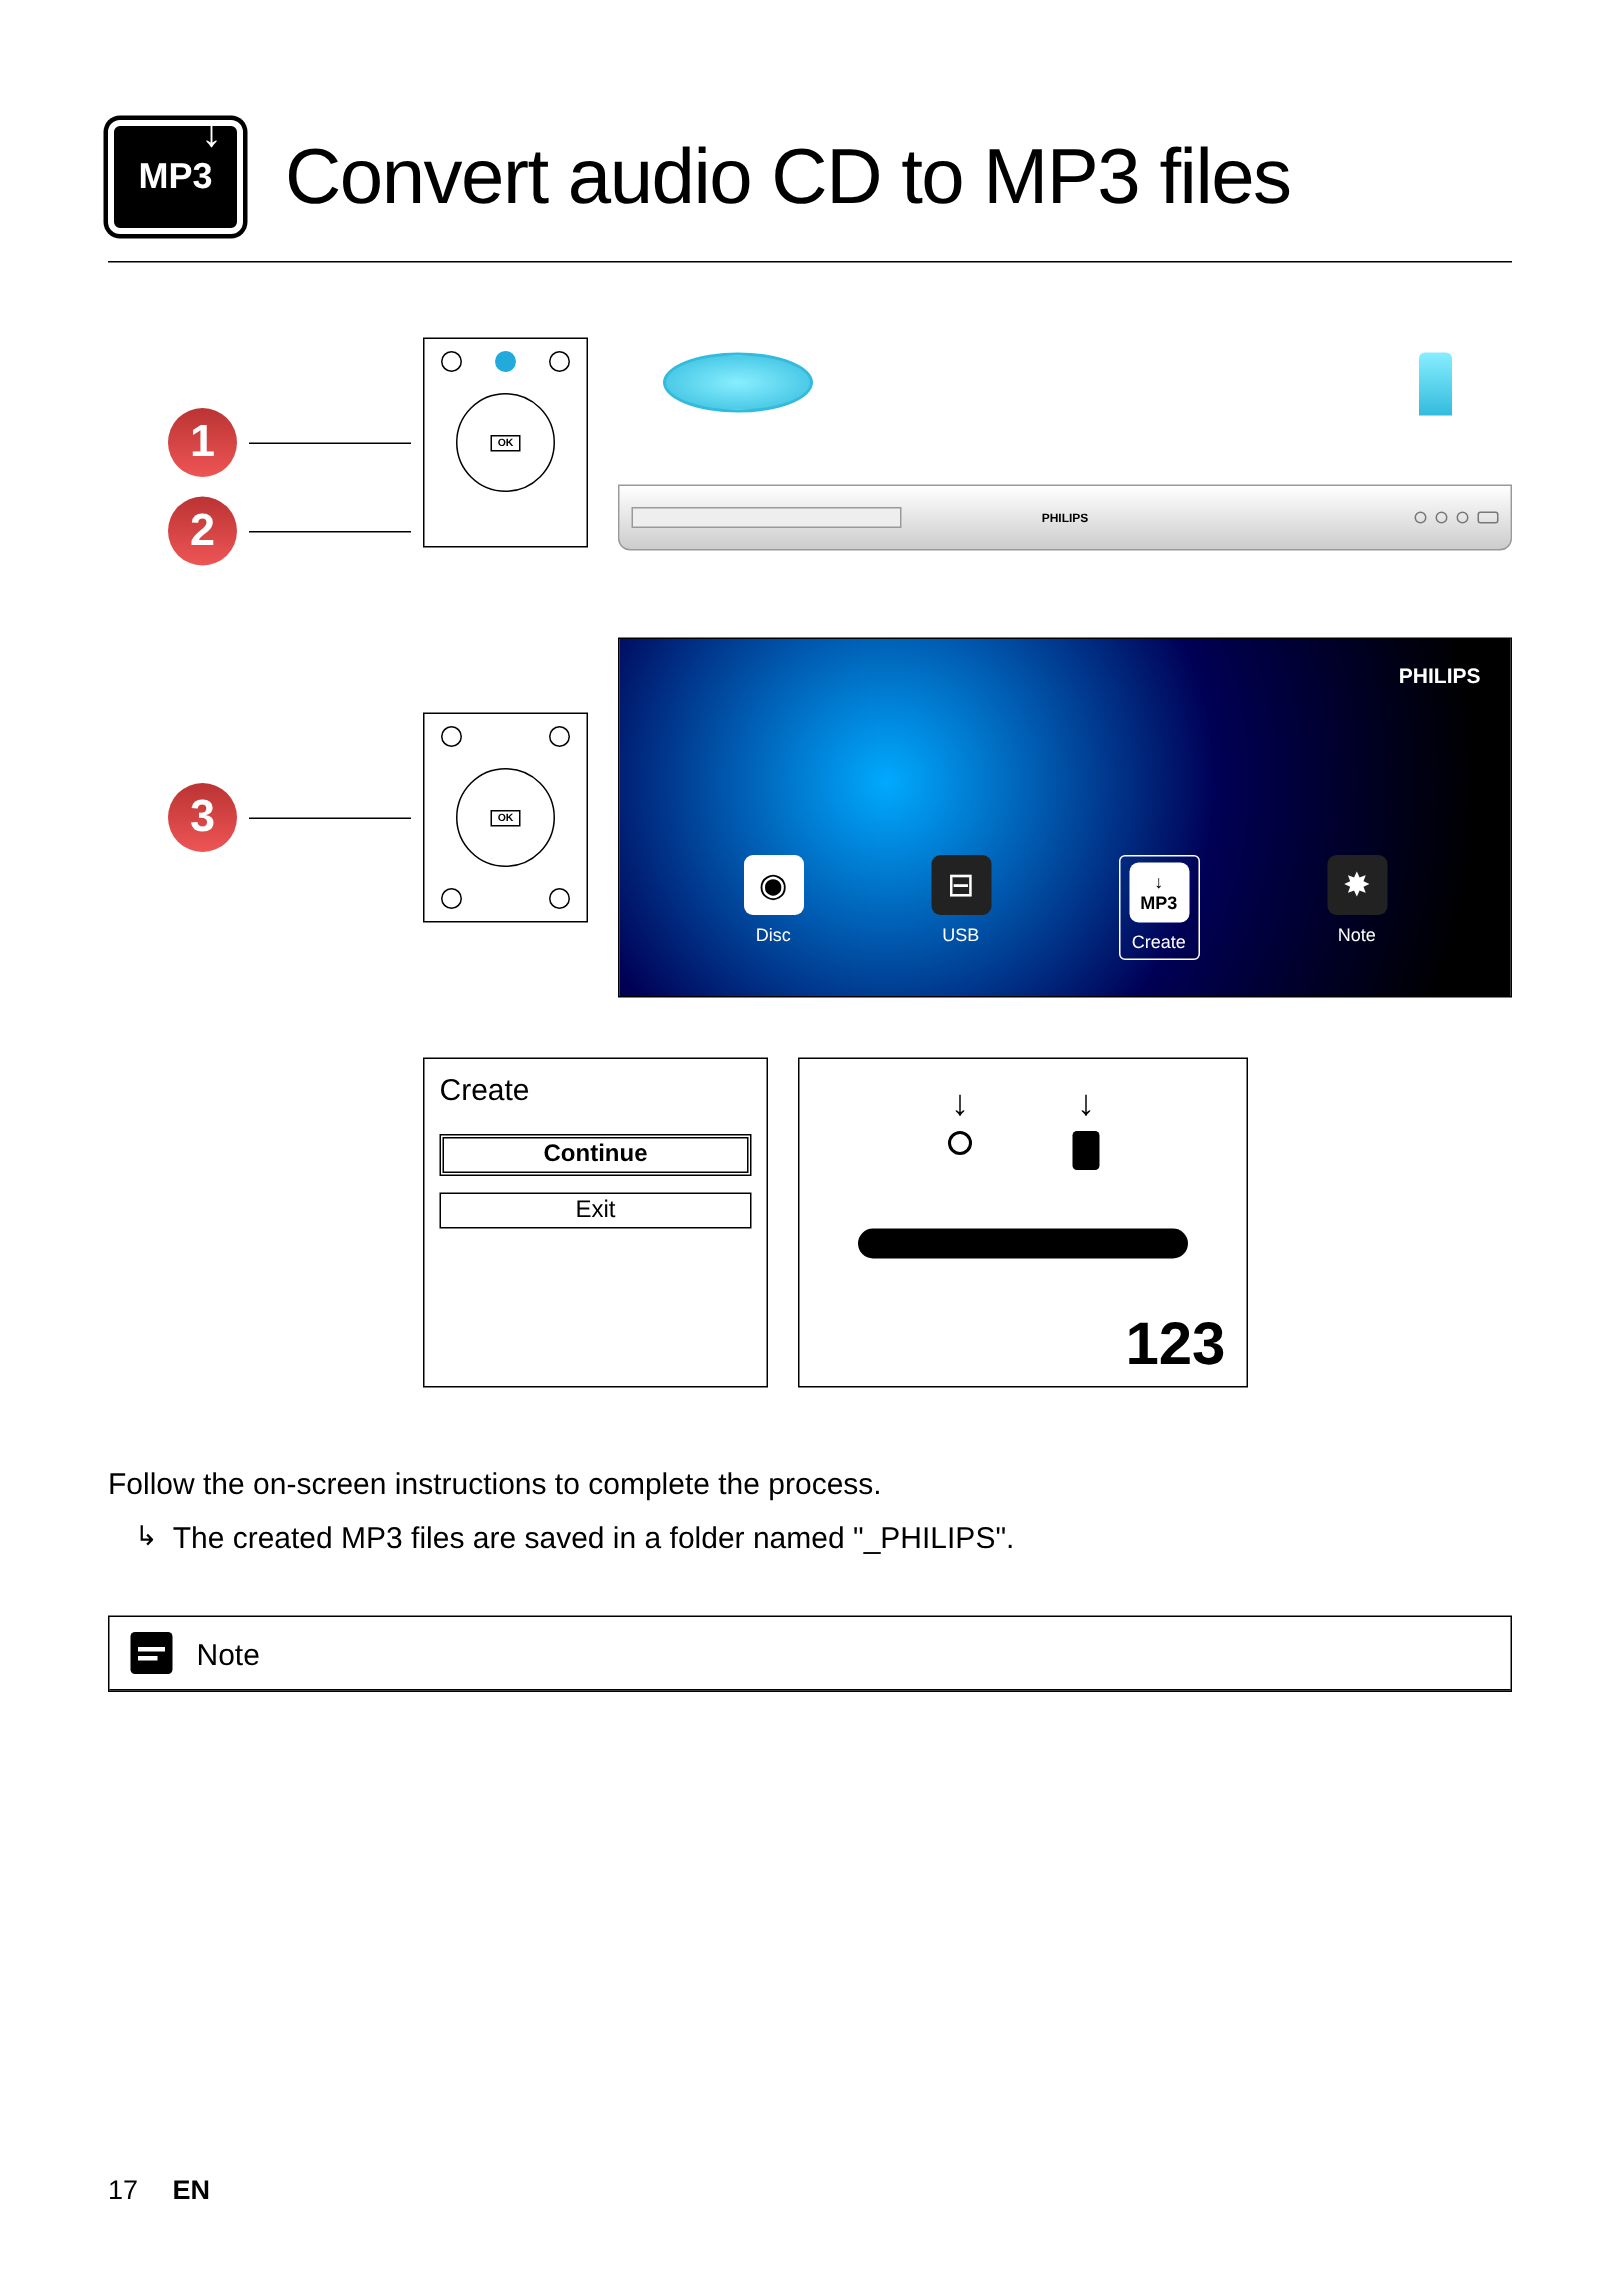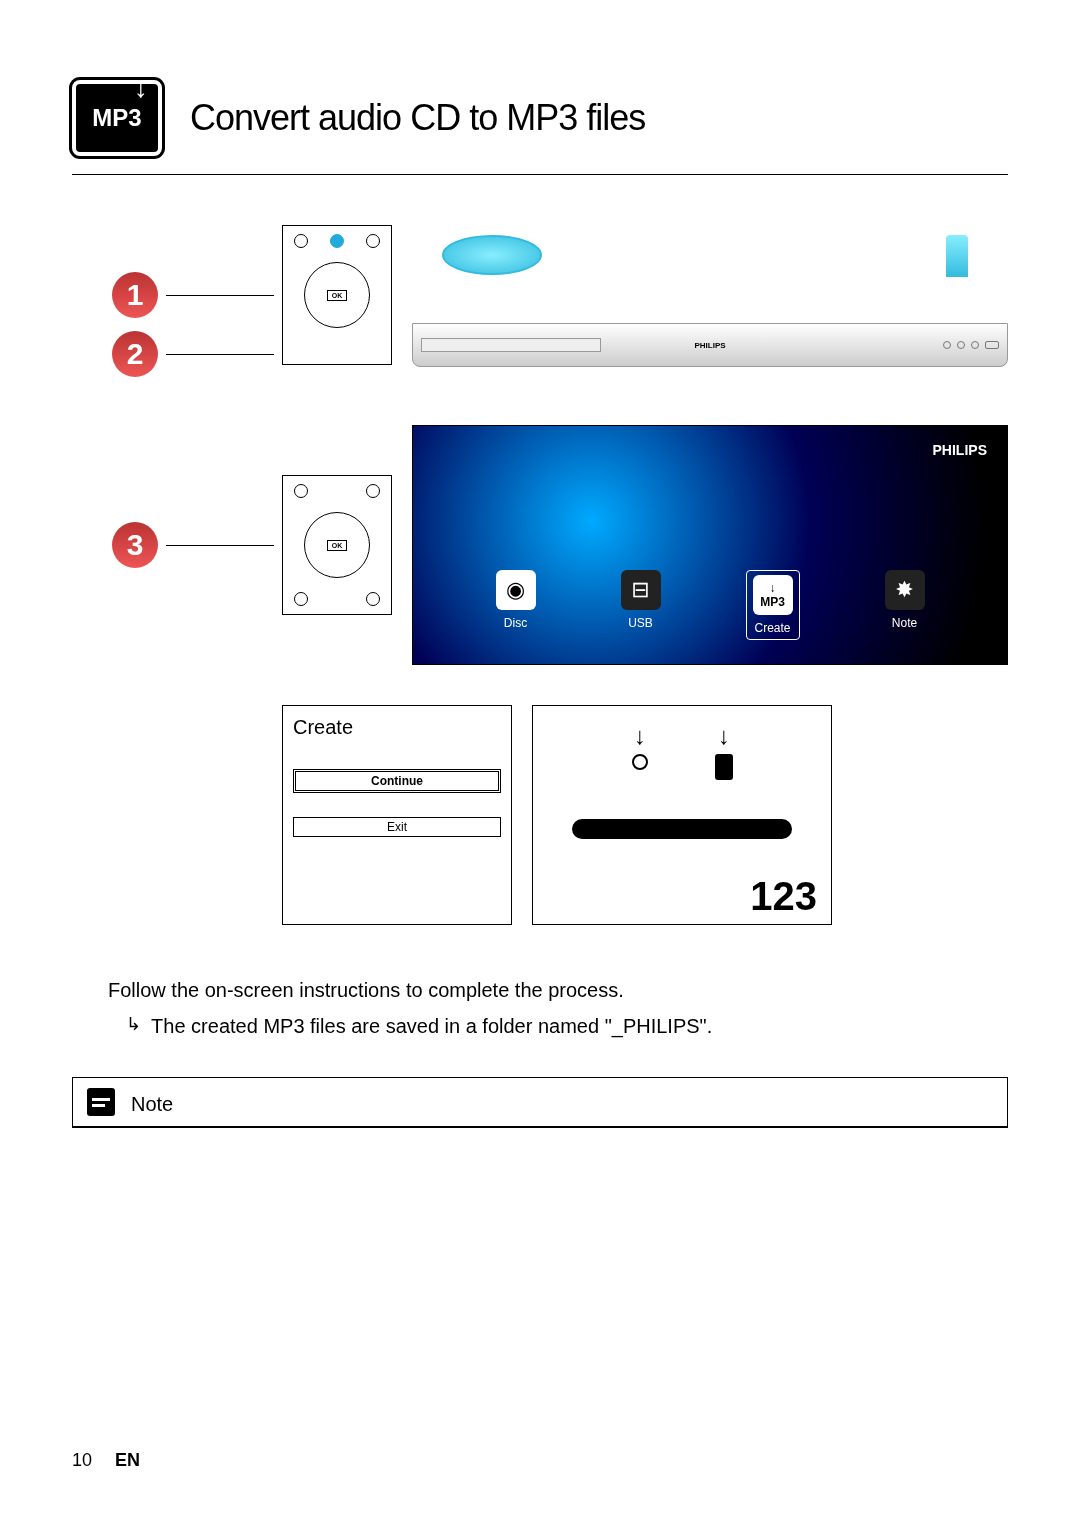--- a/index.html
+++ b/index.html
@@ -1,21 +1,21 @@
 <!DOCTYPE html>
 <html><head>
 <meta charset="utf-8">
 <style>
   * { box-sizing: border-box; margin: 0; padding: 0; }
   body { width: 1080px; height: 1527px; background: #fff; font-family: Arial, Helvetica, sans-serif; position: relative; color: #000; }
   .page { padding: 80px 72px 40px 72px; }
   .header-row { display: flex; align-items: center; gap: 28px; margin-bottom: 10px; }
   .mp3-box { width: 90px; height: 76px; background: #000; border-radius: 8px; display: flex; flex-direction: column; align-items: center; justify-content: center; color: #fff; font-weight: bold; font-size: 24px; position: relative; border: 4px solid #fff; box-shadow: 0 0 0 3px #000; }
   .mp3-box .arrow { position: absolute; top: -12px; right: 10px; font-size: 28px; }
-  .title { font-size: 36px; font-weight: 300; letter-spacing: -1px; }
+  .title { font-size: 52px; font-weight: 300; letter-spacing: -1px; }
   hr.topline { border: none; border-top: 1px solid #000; margin: 18px 0 50px 0; }
 
   .illustration-block { margin-left: 40px; margin-bottom: 50px; }
 
   .row1, .row2 { display: flex; gap: 20px; margin-bottom: 40px; }
   .left-col { width: 280px; display: flex; flex-direction: column; gap: 22px; }
   .step-line { display: flex; align-items: center; gap: 8px; }
   .step-circle { width: 46px; height: 46px; border-radius: 50%; background: linear-gradient(#b33, #e55); color: #fff; font-size: 30px; font-weight: bold; display: flex; align-items: center; justify-content: center; }
   .connector { flex: 1; height: 1px; background: #000; }
   .remote-box { width: 110px; height: 140px; border: 1px solid #000; display: flex; align-items: center; justify-content: center; position: relative; }
@@ -39,34 +39,34 @@
   .tv-menu { display: flex; justify-content: space-around; padding: 14px 40px 24px 40px; }
   .tv-item { display: flex; flex-direction: column; align-items: center; gap: 6px; color: #fff; font-size: 12px; }
   .tv-icon { width: 40px; height: 40px; display: flex; align-items: center; justify-content: center; font-size: 22px; color: #000; background: #fff; border-radius: 6px; }
   .tv-icon.dark { background: #222; color: #fff; }
   .tv-item.selected { border: 1px solid #fff; padding: 4px 6px; border-radius: 4px; }
 
   .row3 { display: flex; gap: 20px; margin-left: 170px; }
   .dialog { width: 230px; height: 220px; border: 1.5px solid #000; padding: 10px 10px 10px 10px; display: flex; flex-direction: column; }
   .dialog-title { font-size: 20px; margin-bottom: 6px; }
   .dialog-text { font-size: 13px; line-height: 1.35; flex: 1; }
-  .dialog-btn { border: 1.5px solid #000; padding: 2px 0; text-align: center; margin-top: 24px; font-size: 12px; }
+  .dialog-btn { border: 1.5px solid #000; padding: 2px 0; text-align: center; margin-top: 11px; font-size: 16px; }
   .dialog-btn.double { border: 3px double #000; font-weight: bold; }
   .insert-box { width: 300px; height: 220px; border: 1.5px solid #000; display: flex; flex-direction: column; align-items: center; justify-content: space-between; padding: 16px 14px 8px 14px; }
   .insert-icons { display: flex; align-items: flex-end; gap: 60px; }
   .disc-ins { width: 24px; height: 60px; display:flex; flex-direction:column; align-items:center; gap:4px; }
   .disc-ins .a { font-size: 24px; }
   .disc-ins .b { width: 16px; height: 16px; border: 2px solid #000; border-radius: 50%; }
   .usb-ins { width: 24px; height: 60px; display:flex; flex-direction:column; align-items:center; gap:4px; }
   .usb-ins .a { font-size: 24px; }
   .usb-ins .b { width: 18px; height: 26px; background: #000; border-radius: 3px; }
   .slot-bar { width: 220px; height: 20px; background: #000; border-radius: 10px; }
   .big123 { font-size: 40px; font-weight: 700; align-self: flex-end; line-height: 1; }
 
-  .body-text { margin-top: 20px; font-size: 20px; line-height: 1.5; margin-left: 36px; }
+  .body-text { margin-top: 20px; font-size: 20px; line-height: 1.5; }
   .body-text .sub { display: flex; gap: 10px; margin-top: 6px; margin-left: 18px; }
   .sub-arrow { font-size: 18px; }
 
   .note-box { border: 1px solid #000; margin-top: 36px; }
   .note-head { display: flex; align-items: flex-end; gap: 16px; padding: 10px 14px; border-bottom: 1px solid #000; }
   .note-icon { width: 28px; height: 28px; background: #000; border-radius: 3px; display: flex; flex-direction: column; justify-content: center; gap: 3px; padding: 5px 5px; }
   .note-icon span { height: 3px; background: #fff; }
   .note-title { font-size: 20px; }
   .note-body { padding: 12px 24px 14px 24px; font-size: 18px; }
   .note-body ul { list-style: disc; padding-left: 18px; }
@@ -215,15 +215,15 @@
           <span></span>
           <span style="width:70%;"></span>
         </div>
       <div class="note-title">Note</div>
     </div>
   </div>
 
 </div>
 
 <div class="footer">
-  <span class="pn">10</span>
+  <span class="pn">17</span>
   <span class="lang">EN</span>
 </div>
 
 </body></html>

